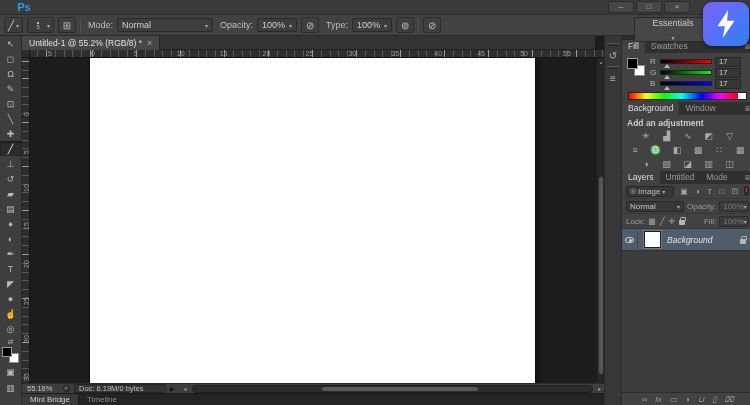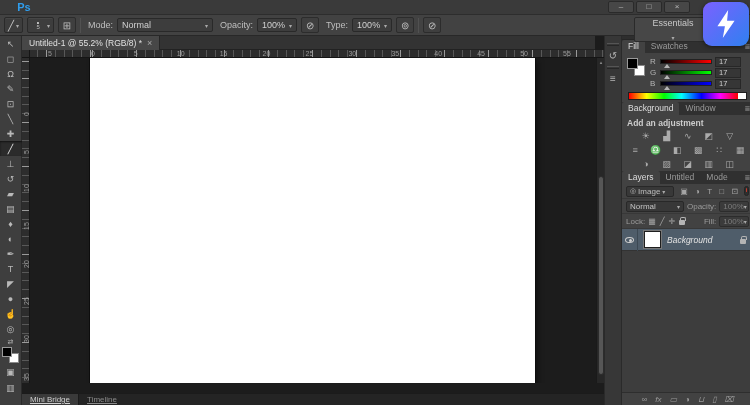--- a/index.html
+++ b/index.html
@@ -95,21 +95,21 @@
     background:radial-gradient(circle at 30% 30%, #6a6a6a, #222); border:1px solid #1d1d1d; }
   .doc-box { width:92px; height:9px; background:#343434; border:1px solid #262626;
     display:flex; align-items:center; padding-left:4px; color:#bdbdbd; }
   .flyout { color:#111; font-size:6px; margin:0 6px 0 4px; }
   .hs-arrow { font-size:6px; color:#9a9a9a; width:9px; text-align:center; }
   .hs-track { position:relative; flex:1; height:8px; background:#2c2c2c; border:1px solid #1f1f1f; border-radius:4px; margin:0 2px; }
   .hs-thumb { position:absolute; left:128px; width:158px; top:0; bottom:0; background:#5a5a5a;
     border:1px solid #2c2c2c; border-radius:4px; }
   .bottom-tabs { position:absolute; left:0; right:0; bottom:0; height:12px; background:#242424;
     display:flex; border-top:1px solid #1b1b1b; }
-  .btab { padding:0 8px; display:flex; align-items:center; font-size:8px; color:#8a8a8a;text-decoration:underline; }
+  .btab { padding:0 8px; display:flex; align-items:center; font-size:8px; color:#8a8a8a; }
   .btab:first-child { background:#3a3a3a; color:#cfcfcf; border-right:1px solid #1b1b1b; }
   
   .right-dock { position:absolute; right:0; top:36px; bottom:0; width:146px; display:flex; }
   .dock-strip { width:20px; background:#373737; border-right:1px solid #2a2a2a; border-left:1px solid #2a2a2a;
     display:flex; flex-direction:column; align-items:center; padding-top:4px; }
   .strip-grip { width:12px; height:3px; border-top:1px solid #555; border-bottom:1px solid #262626; margin:3px 0 2px; }
   .strip-btn { width:16px; height:15px; display:flex; align-items:center; justify-content:center;
     color:#b5b5b5; font-size:10px; }
   .dock-panels { flex:1; display:flex; flex-direction:column; background:#424242; }
   .dock-top { height:4px; background:#2e2e2e; border-bottom:1px solid #262626; }
@@ -359,20 +359,31 @@
 
   <div class="viewport">
     <div class="canvas"></div>
   </div>
 
   <div class="vscroll">
     <span class="arr">▴</span>
     <div class="vthumb"></div>
   </div>
 
+  <div class="status-bar">
+    <span class="zoom-field">55.16%</span>
+    <span class="status-icon"></span>
+    <div class="doc-box">Doc: 6.19M/0 bytes</div>
+    <span class="flyout">▶</span>
+    <span class="hs-arrow">◂</span>
+    <div class="hs-track">
+      <div class="hs-thumb"></div>
+    </div>
+    <span class="hs-arrow">▸</span>
+  </div>
 
   <div class="bottom-tabs">
       <div class="btab">Mini Bridge</div>
       <div class="btab">Timeline</div>
     </div>
 </div>
 
 <div class="right-dock">
 
   <div class="dock-strip">

